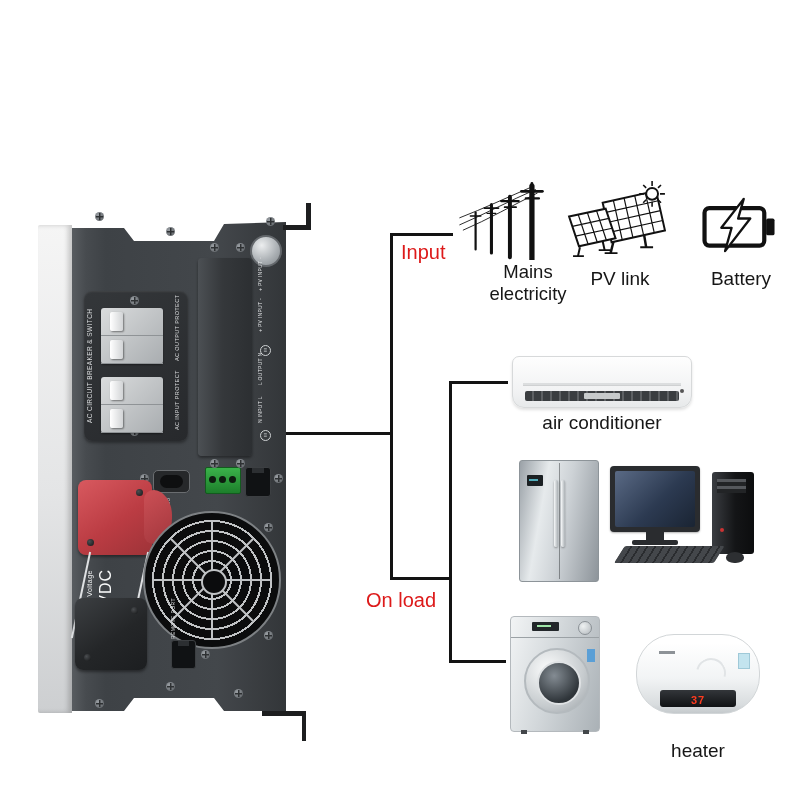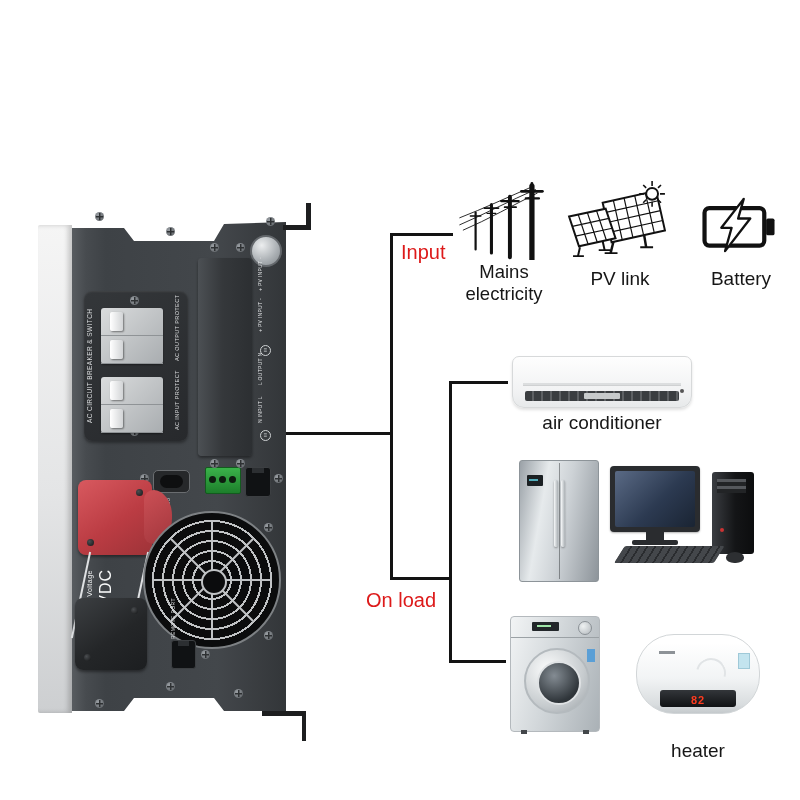--- a/index.html
+++ b/index.html
@@ -161,21 +161,21 @@
         <path d="M33,47 L43,47" stroke-width="1.5"></path>
       <path d="M59,97 L59,28" stroke-width="4.5"></path>
         <path d="M49,33 L69,33" stroke-width="2.5"></path>
         <path d="M53,40 L66,40" stroke-width="2"></path>
       <path d="M84,100 L84,16" stroke-width="6"></path>
         <path d="M72,22 L96,22" stroke-width="3"></path>
         <path d="M77,30 L92,30" stroke-width="2.5"></path>
       <circle cx="84" cy="13" r="1.6" fill="#111" stroke="none"></circle>
     </svg>
   </div>
-  <div class="caption" style="left:452px;top:261px;width:104px;font-size:18.5px">Mains electricity</div>
+  <div class="caption" style="left:476px;top:261px;width:104px;font-size:18.5px">Mains electricity</div>
 
   <div class="icon-box" style="left:566px;top:180px;width:104px;height:84px">
     <svg viewBox="0 0 105 85" fill="none" stroke="#111">
       <g transform="matrix(0.54,-0.12,0.09,0.40,37,23)">
         <rect x="0" y="0" width="100" height="100" fill="#fff" stroke-width="2" vector-effect="non-scaling-stroke"></rect>
         <path d="M20,0 V100 M40,0 V100 M60,0 V100 M80,0 V100 M0,25 H100 M0,50 H100 M0,75 H100" stroke-width="1.2" vector-effect="non-scaling-stroke"></path>
       </g>
       <path d="M48,62 L45,74 M79,56 L81,68" stroke-width="2.5"></path>
       <path d="M39,74 H52 M75,68 H88" stroke-width="2"></path>
       <g transform="matrix(0.37,-0.08,0.10,0.30,3,37)">
@@ -243,21 +243,21 @@
       </div>
     <div class="washer-sticker"></div>
     <div class="washer-foot" style="left:10px"></div>
     <div class="washer-foot" style="right:10px"></div>
   </div>
 
   <div class="heater" style="left:636px;top:634px;width:122px;height:78px">
     <div class="heater-logo"></div>
     <div class="heater-swirl"></div>
     <div class="heater-band">
-      <span class="heater-digits">82</span>
+      <span class="heater-digits">37</span>
     </div>
     <div class="heater-sticker"></div>
   </div>
   <div class="caption" style="left:648px;top:740px;width:100px">heater</div>
 
   <div class="device">
     <div class="dev-side"></div>
     <div class="dev-front"></div>
 
     <div class="hook" style="left:268px;top:0;width:5px;height:27px"></div>

